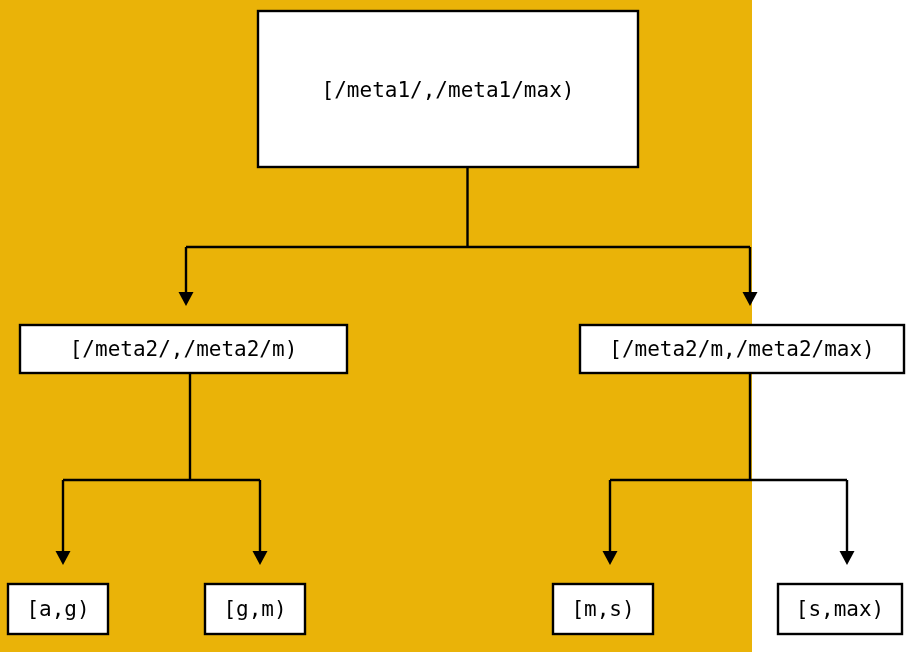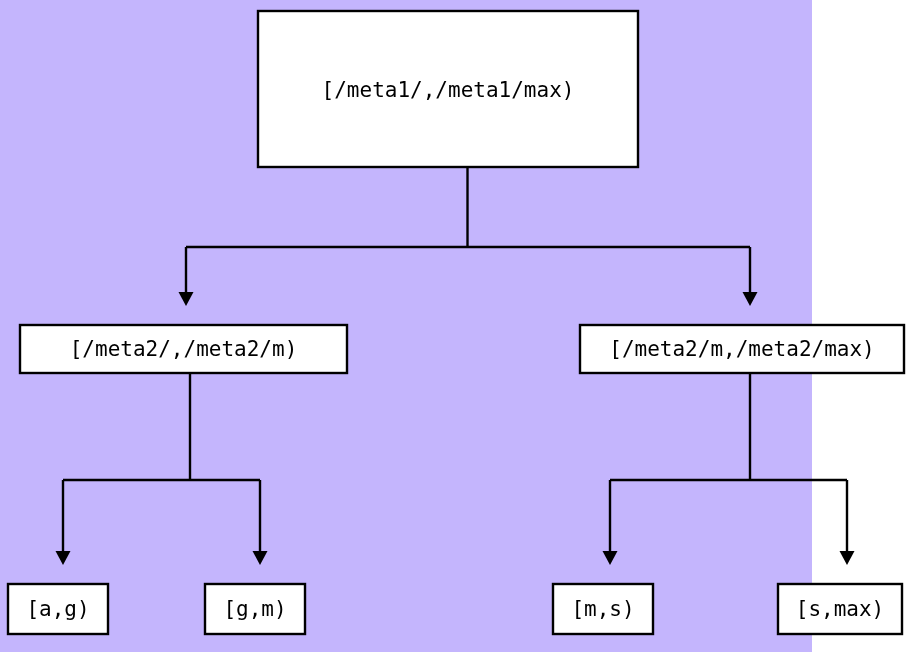--- a/index.html
+++ b/index.html
@@ -9,23 +9,23 @@
     background: #ffffff;
   }
   body {
     width: 912px;
     height: 652px;
     font-family: "DejaVu Sans Mono", "Liberation Mono", monospace;
     overflow: hidden;
   }
   #diagram-root {
     position: relative;
-    width: 812px;
+    width: 752px;
     height: 652px;
-    background: #c4b5fd;
+    background: #eab308;
   }
   svg.tree-canvas {
     position: absolute;
     top: 0;
     left: 0;
     width: 912px;
     height: 652px;
     display: block;
   }
   .node-box {

